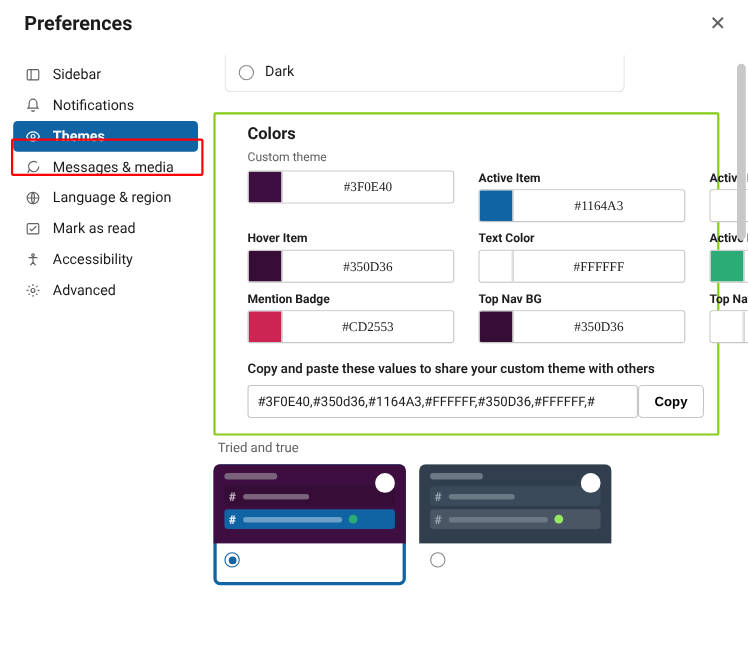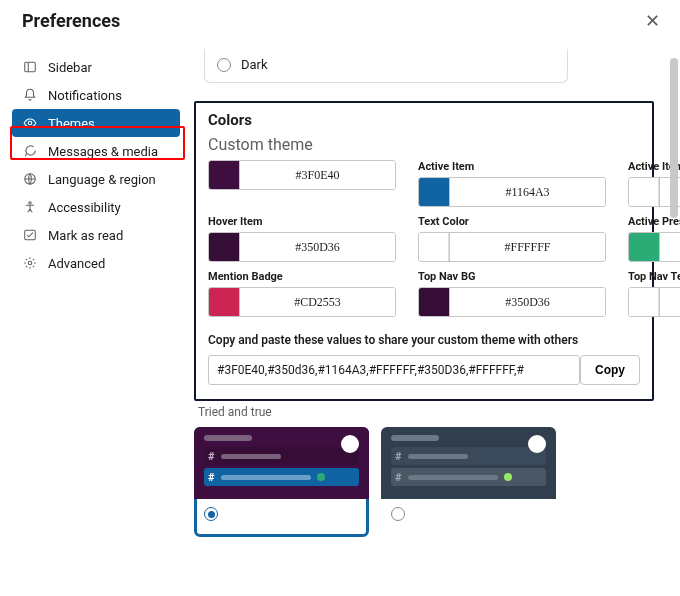--- a/index.html
+++ b/index.html
@@ -35,21 +35,21 @@
     padding: 0 10px;
     border-radius:4px;
     color:#1d1c1d;
     font-size:13px;
     cursor:pointer;
     margin-bottom:0px;
   }
   .sidebar-item.selected {
     background:#1164A3;
     color:#fff;
-    font-weight:400;
+    font-weight:700;
   }
   .sidebar-item .icon { width:16px; display:inline-flex; justify-content:center;}
   .sidebar-item.selected .icon svg path,
   .sidebar-item.selected .icon svg circle,
   .sidebar-item.selected .icon svg rect { stroke:#fff; }
   .redbox-sidebar {
     position:absolute;
     left:10px;
     top:126px;
     width:175px;
@@ -75,28 +75,28 @@
   .radio-row { display:flex; align-items:center; gap:10px; font-size:13px; }
   .radio-empty {
     width:14px; height:14px; border:1.6px solid #888; border-radius:50%;
   }
   .radio-filled {
     width:14px; height:14px; border:1.6px solid #1264a3; border-radius:50%;
     display:flex; align-items:center; justify-content:center;
   }
   .radio-filled::after { content:""; width:7px; height:7px; background:#1264a3; border-radius:50%; }
   .colors-section {
-    border:2px solid #0f172a;
+    border:2px solid #84cc16;
     border-radius:2px;
-    padding: 8px 12px 14px 12px;
+    padding: 8px 12px 14px 29px;
     width:460px;
     margin-bottom:2px;
   }
   .colors-section h2 { font-size:15px; font-weight:700; margin-bottom:6px;}
-  .subtle { color:#616061; font-size:16px; margin-bottom:6px;}
+  .subtle { color:#616061; font-size:11px; margin-bottom:6px;}
   .grid {
     display:grid;
     grid-template-columns: repeat(3, 1fr);
     column-gap: 22px;
     row-gap: 8px;
   }
   .field {}
   .field-label { font-size:11px; font-weight:700; margin-bottom:4px; display:block;}
   .swatch-input {
     display:flex; border:1px solid #c6c6c6; border-radius:3px; height:30px; overflow:hidden;
@@ -196,34 +196,34 @@
         <svg width="14" height="14" viewBox="0 0 24 24" fill="none">
             <circle cx="12" cy="12" r="9" stroke="#616061" stroke-width="1.8"></circle>
             <path d="M3 12h18M12 3c3 3 3 15 0 18M12 3c-3 3-3 15 0 18" stroke="#616061" stroke-width="1.8"></path>
           </svg>
       </span>
       <span>Language &amp; region</span>
     </div>
     <div class="sidebar-item">
       <span class="icon">
         <svg width="14" height="14" viewBox="0 0 24 24" fill="none">
+            <rect x="3" y="4" width="18" height="16" rx="2" stroke="#616061" stroke-width="1.8"></rect>
+            <path d="m7 12 3 3 7-7" stroke="#616061" stroke-width="1.8"></path>
+          </svg>
+      </span>
+      <span>Mark as read</span>
+    </div>
+    <div class="sidebar-item">
+      <span class="icon">
+        <svg width="14" height="14" viewBox="0 0 24 24" fill="none">
             <circle cx="12" cy="5" r="2" stroke="#616061" stroke-width="1.8"></circle>
             <path d="M5 9h14M12 9v7m0 0-4 5m4-5 4 5" stroke="#616061" stroke-width="1.8"></path>
           </svg>
       </span>
       <span>Accessibility</span>
-    </div>
-    <div class="sidebar-item">
-      <span class="icon">
-        <svg width="14" height="14" viewBox="0 0 24 24" fill="none">
-            <rect x="3" y="4" width="18" height="16" rx="2" stroke="#616061" stroke-width="1.8"></rect>
-            <path d="m7 12 3 3 7-7" stroke="#616061" stroke-width="1.8"></path>
-          </svg>
-      </span>
-      <span>Mark as read</span>
     </div>
     <div class="sidebar-item">
       <span class="icon">
         <svg width="14" height="14" viewBox="0 0 24 24" fill="none">
             <circle cx="12" cy="12" r="3" stroke="#616061" stroke-width="1.8"></circle>
             <path d="M12 2v3m0 14v3M2 12h3m14 0h3M5 5l2 2m10 10 2 2M19 5l-2 2M5 19l2-2" stroke="#616061" stroke-width="1.8"></path>
           </svg>
       </span>
       <span>Advanced</span>
     </div>

